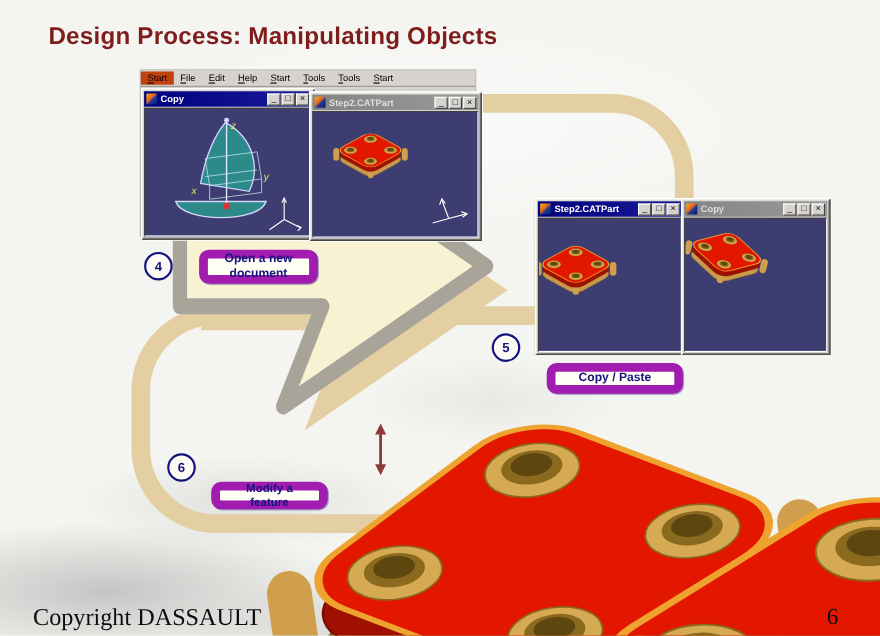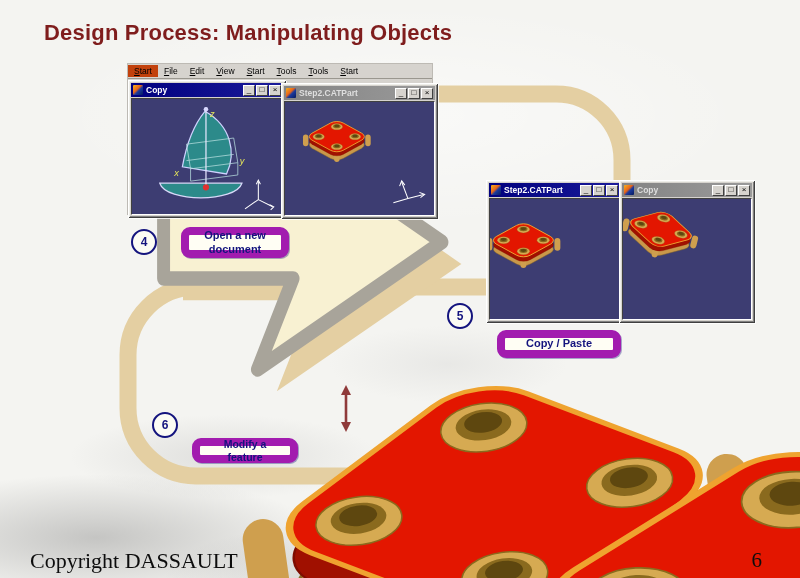--- a/index.html
+++ b/index.html
@@ -161,21 +161,21 @@
       </g>
   </svg>
 
   <div class="page-title">Design Process: Manipulating Objects</div>
 
   <div class="app-shot">
     <div class="menubar">
       <span class="menu-item start">Start</span>
       <span class="menu-item">File</span>
       <span class="menu-item">Edit</span>
-      <span class="menu-item">View</span>
+      <span class="menu-item">Help</span>
       <span class="menu-item">Start</span>
       <span class="menu-item">Tools</span>
       <span class="menu-item">Tools</span>
       <span class="menu-item">Start</span>
     </div>
 
     <div class="win" style="left:0;top:16px;width:152px;height:132px;">
       <div class="titlebar active">
         <span class="wicon"></span>
         <span class="wtitle">Copy</span>

